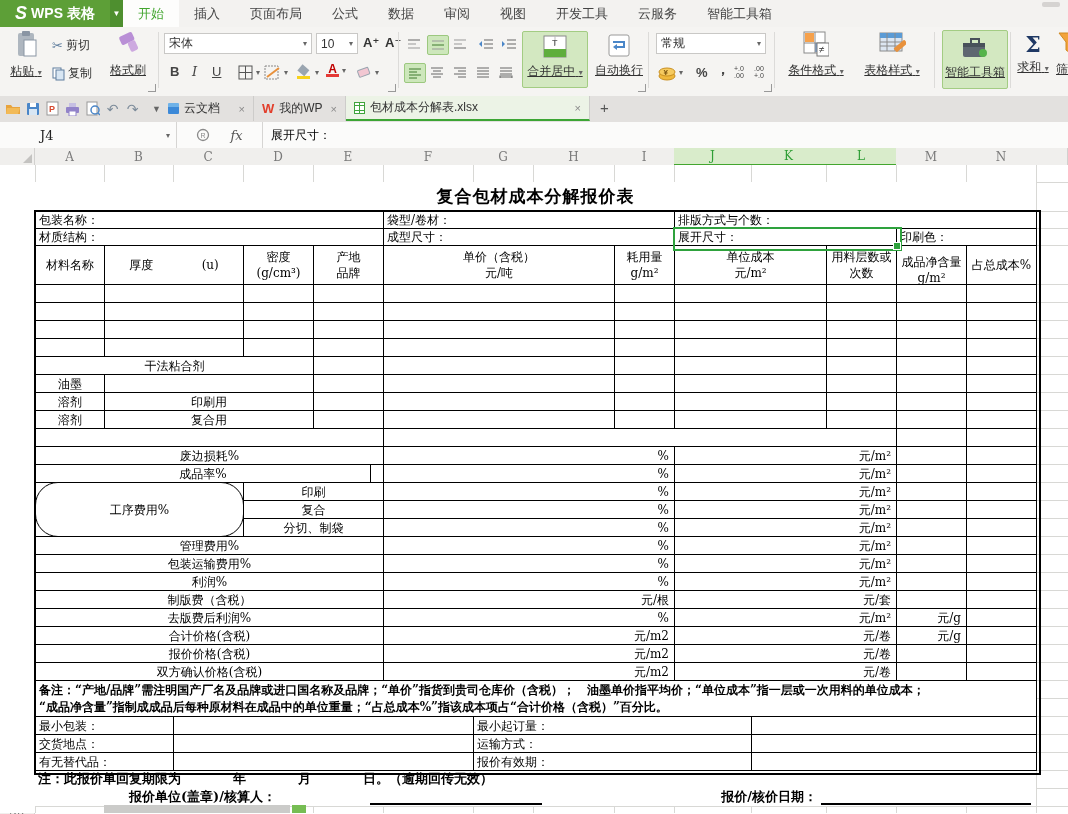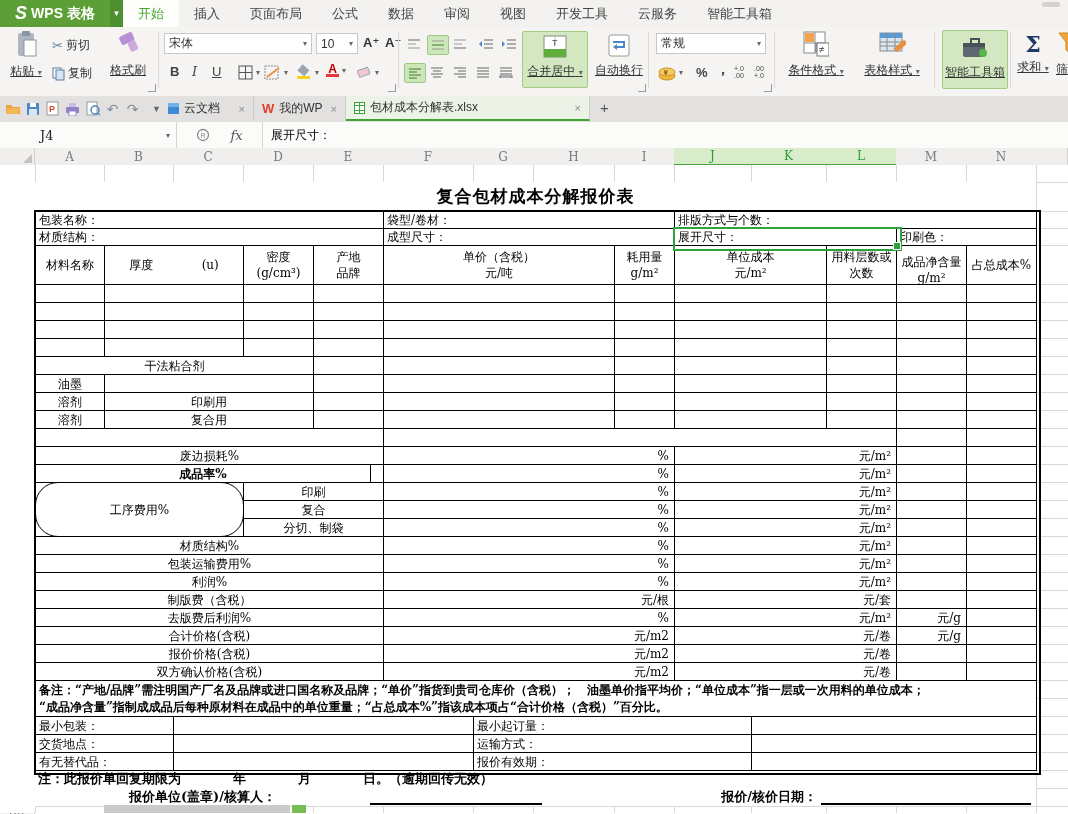--- a/index.html
+++ b/index.html
@@ -658,42 +658,42 @@
         <div class="tc al-c" style="left: 896px; top: 245px; width: 71px; height: 19px;"></div>
         <div class="tc al-c" style="left: 966px; top: 245px; width: 71px; height: 19px;"></div>
         <div class="tc al-c" style="left: 383px; top: 263px; width: 514px; height: 19px;"></div>
         <div class="tc al-c" style="left: 896px; top: 263px; width: 71px; height: 19px;"></div>
         <div class="tc al-c" style="left: 966px; top: 263px; width: 71px; height: 19px;"></div>
         <div class="tc al-c" style="left: 35px; top: 281px; width: 349px; height: 19px;">废边损耗%</div>
         <div class="tc al-r" style="left: 383px; top: 281px; width: 292px; height: 19px;">%</div>
         <div class="tc al-r" style="left: 674px; top: 281px; width: 223px; height: 19px;">元/m²</div>
         <div class="tc al-c" style="left: 896px; top: 281px; width: 71px; height: 19px;"></div>
         <div class="tc al-c" style="left: 966px; top: 281px; width: 71px; height: 19px;"></div>
-        <div class="tc al-c" style="left: 35px; top: 299px; width: 336px; height: 19px; font-weight: bold;">成品率%</div>
+        <div class="tc al-c" style="left: 35px; top: 299px; width: 336px; height: 19px;">成品率%</div>
         <div class="tc al-r" style="left: 383px; top: 299px; width: 292px; height: 19px;">%</div>
         <div class="tc al-r" style="left: 674px; top: 299px; width: 223px; height: 19px;">元/m²</div>
         <div class="tc al-c" style="left: 896px; top: 299px; width: 71px; height: 19px;"></div>
         <div class="tc al-c" style="left: 966px; top: 299px; width: 71px; height: 19px;"></div>
         <div class="tc al-c" style="left: 35px; top: 317px; width: 209px; height: 55px; border-radius: 23px;">工序费用%</div>
         <div class="tc al-c" style="left: 243px; top: 317px; width: 141px; height: 19px;">印刷</div>
         <div class="tc al-r" style="left: 383px; top: 317px; width: 292px; height: 19px;">%</div>
         <div class="tc al-r" style="left: 674px; top: 317px; width: 223px; height: 19px;">元/m²</div>
         <div class="tc al-c" style="left: 896px; top: 317px; width: 71px; height: 19px;"></div>
         <div class="tc al-c" style="left: 966px; top: 317px; width: 71px; height: 19px;"></div>
         <div class="tc al-c" style="left: 243px; top: 335px; width: 141px; height: 19px;">复合</div>
         <div class="tc al-r" style="left: 383px; top: 335px; width: 292px; height: 19px;">%</div>
         <div class="tc al-r" style="left: 674px; top: 335px; width: 223px; height: 19px;">元/m²</div>
         <div class="tc al-c" style="left: 896px; top: 335px; width: 71px; height: 19px;"></div>
         <div class="tc al-c" style="left: 966px; top: 335px; width: 71px; height: 19px;"></div>
         <div class="tc al-c" style="left: 243px; top: 353px; width: 141px; height: 19px;">分切、制袋</div>
         <div class="tc al-r" style="left: 383px; top: 353px; width: 292px; height: 19px;">%</div>
         <div class="tc al-r" style="left: 674px; top: 353px; width: 223px; height: 19px;">元/m²</div>
         <div class="tc al-c" style="left: 896px; top: 353px; width: 71px; height: 19px;"></div>
         <div class="tc al-c" style="left: 966px; top: 353px; width: 71px; height: 19px;"></div>
-        <div class="tc al-c" style="left: 35px; top: 371px; width: 349px; height: 19px;">材质结构%</div>
+        <div class="tc al-c" style="left: 35px; top: 371px; width: 349px; height: 19px;">管理费用%</div>
         <div class="tc al-r" style="left: 383px; top: 371px; width: 292px; height: 19px;">%</div>
         <div class="tc al-r" style="left: 674px; top: 371px; width: 223px; height: 19px;">元/m²</div>
         <div class="tc al-c" style="left: 896px; top: 371px; width: 71px; height: 19px;"></div>
         <div class="tc al-c" style="left: 966px; top: 371px; width: 71px; height: 19px;"></div>
         <div class="tc al-c" style="left: 35px; top: 389px; width: 349px; height: 19px;">包装运输费用%</div>
         <div class="tc al-r" style="left: 383px; top: 389px; width: 292px; height: 19px;">%</div>
         <div class="tc al-r" style="left: 674px; top: 389px; width: 223px; height: 19px;">元/m²</div>
         <div class="tc al-c" style="left: 896px; top: 389px; width: 71px; height: 19px;"></div>
         <div class="tc al-c" style="left: 966px; top: 389px; width: 71px; height: 19px;"></div>
         <div class="tc al-c" style="left: 35px; top: 407px; width: 349px; height: 19px;">利润%</div>

